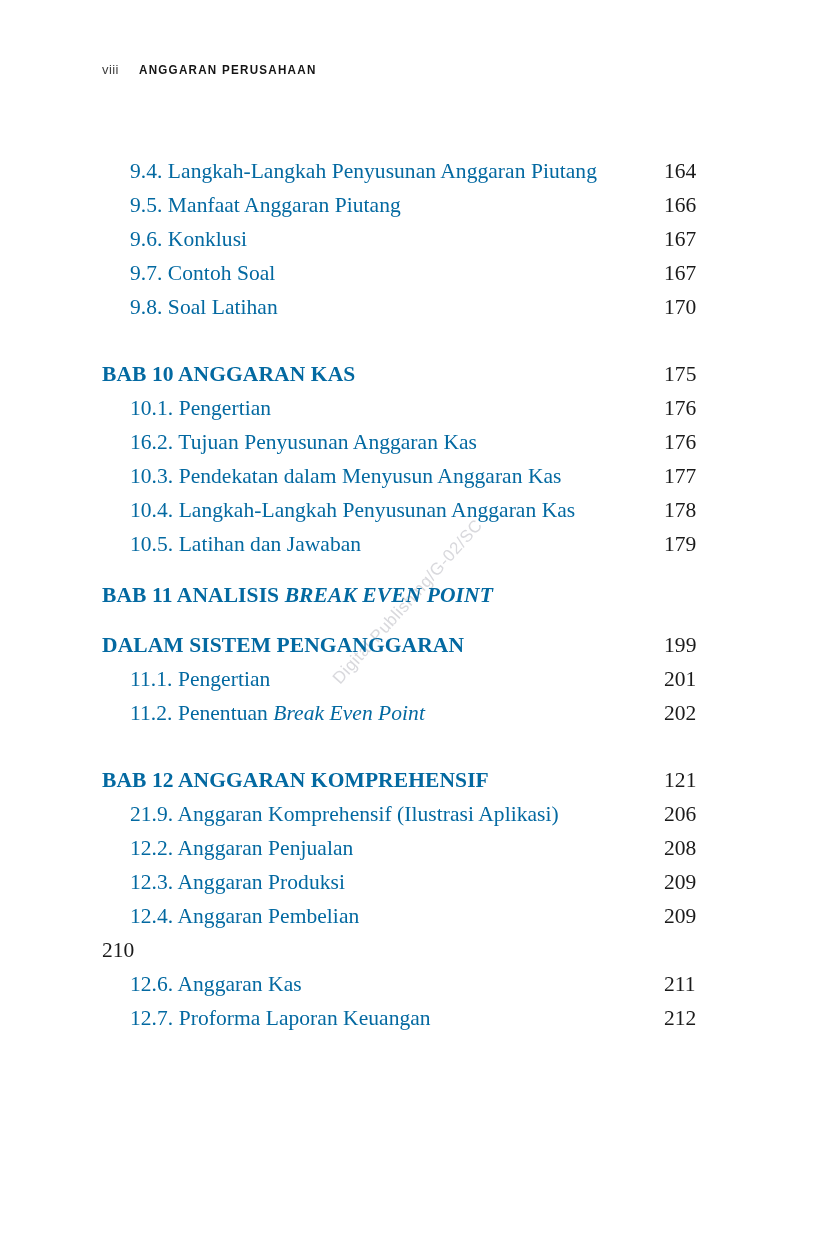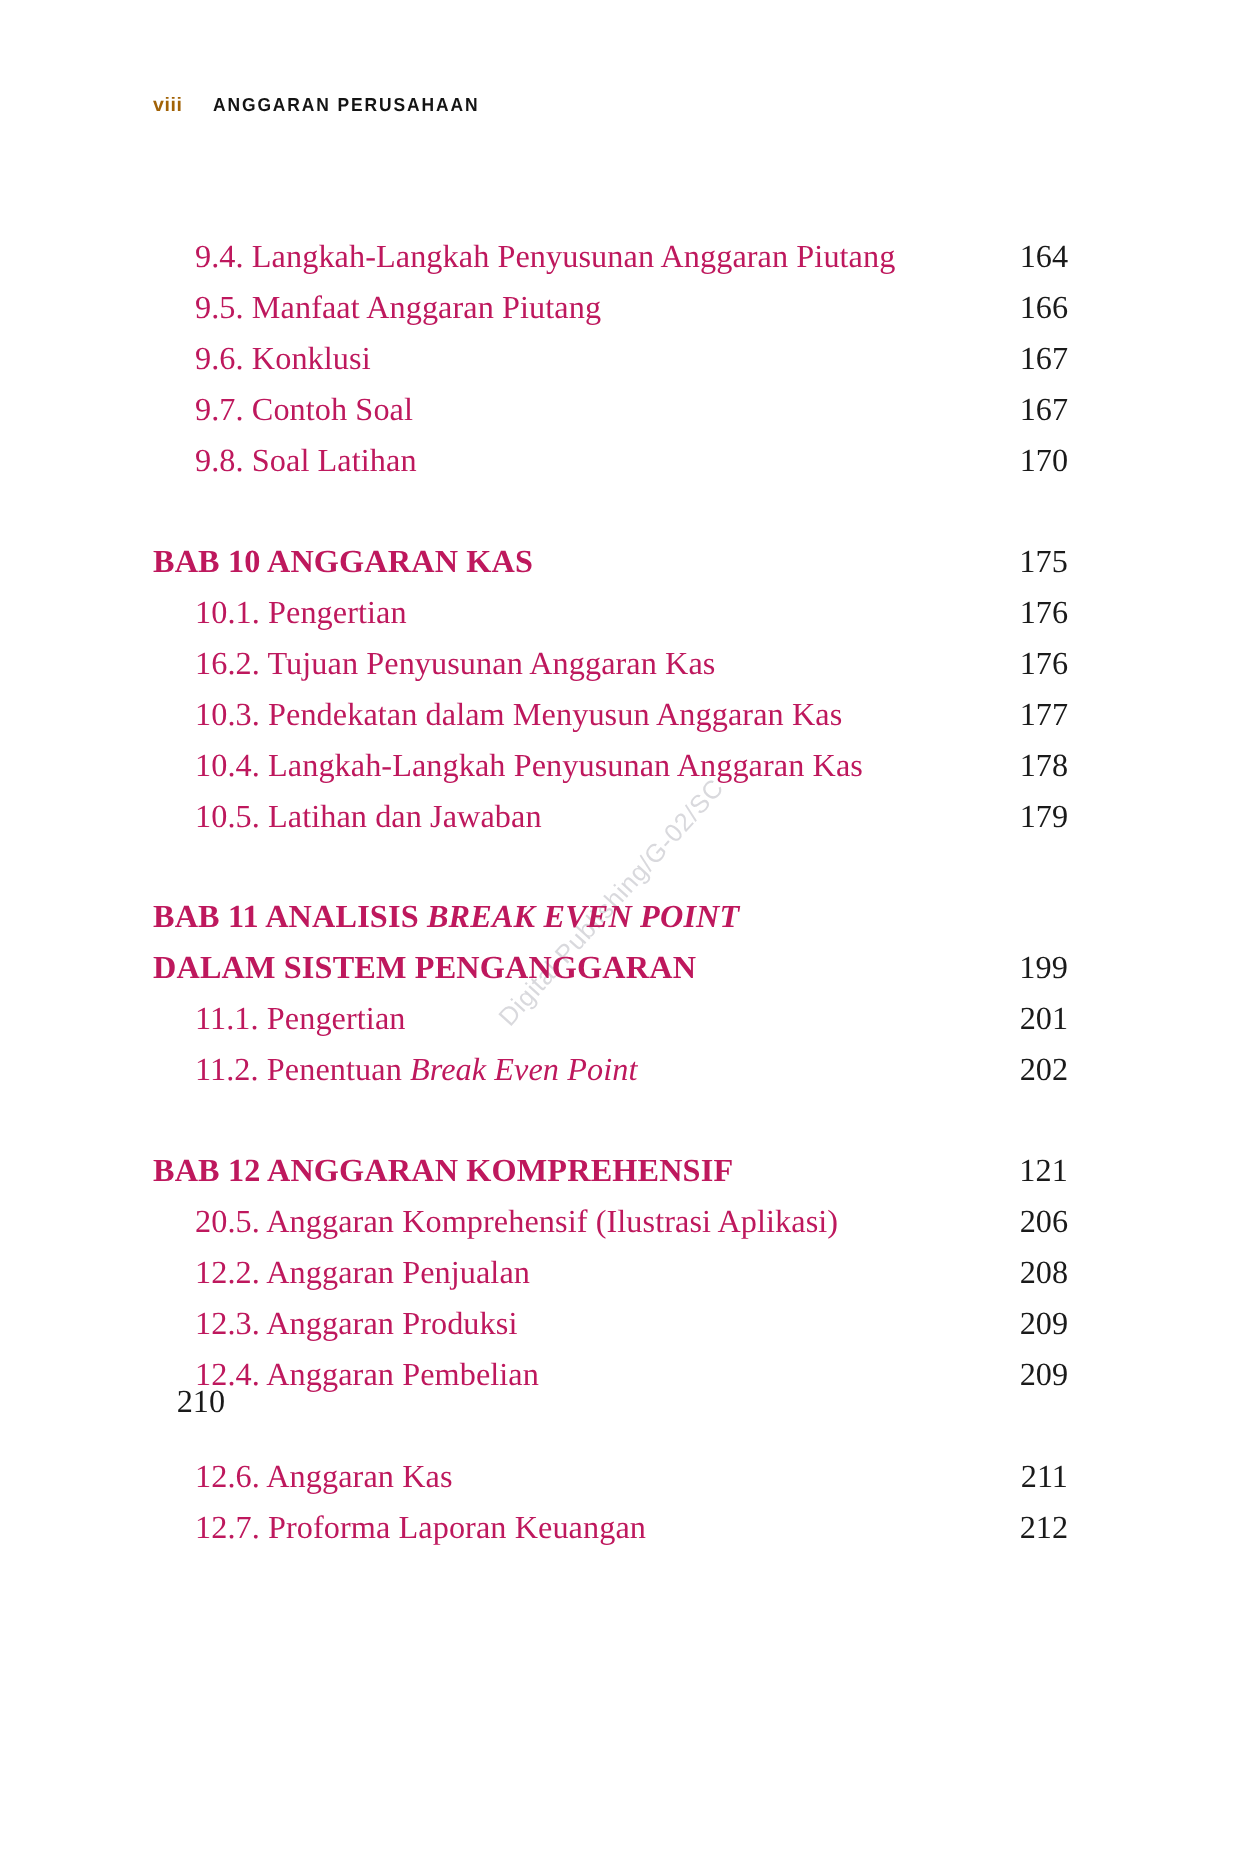--- a/index.html
+++ b/index.html
@@ -29,23 +29,23 @@
     position: absolute;
     left: 102px;
     top: 62px;
     display: flex;
     align-items: baseline;
     white-space: nowrap;
   }
   .rh-folio {
     font-family: "Liberation Sans", "DejaVu Sans", sans-serif;
     font-size: 13px;
-    font-weight: 700;
+    font-weight: 400;
     letter-spacing: 0.4px;
-    color: #a16207;
+    color: #404040;
   }
   .rh-title {
     font-family: "Liberation Sans", "DejaVu Sans", sans-serif;
     font-size: 12.5px;
     font-weight: 700;
     letter-spacing: 1.35px;
     color: #141414;
     margin-left: 20px;
     transform: scaleX(0.93);
     transform-origin: left center;
@@ -84,31 +84,30 @@
     align-items: baseline;
     justify-content: space-between;
     height: 34px;
     line-height: 34px;
     white-space: nowrap;
   }
 
   .toc-row .lbl {
     font-size: 21.5px;
     font-weight: 400;
-    color: #be185d;
+    color: #0369a1;
     letter-spacing: 0.05px;
-    margin-top: 16px;
   }
   .toc-row .pg {
     font-size: 21.5px;
     font-weight: 400;
     color: #1a1a1a;
-    text-align: right;
     min-width: 48px;
     flex: 0 0 auto;
+    margin-top: 16px;
   }
 
   
   .toc-row.sub .lbl { padding-left: 28px; }
 
   
   .toc-row.chapter .lbl,
   .toc-row.chapter .pg {
     font-weight: 700;
     font-size: 21.5px;
@@ -194,21 +193,21 @@
       </div>
       <div class="toc-row sub">
         <span class="lbl">11.2. Penentuan <span class="it">Break Even Point</span></span>
         <span class="pg">202</span>
       </div>
       <div class="toc-row chapter">
         <span class="lbl">BAB 12 ANGGARAN KOMPREHENSIF</span>
         <span class="pg">121</span>
       </div>
       <div class="toc-row sub">
-        <span class="lbl">20.5. Anggaran Komprehensif (Ilustrasi Aplikasi)</span>
+        <span class="lbl">21.9. Anggaran Komprehensif (Ilustrasi Aplikasi)</span>
         <span class="pg">206</span>
       </div>
       <div class="toc-row sub">
         <span class="lbl">12.2. Anggaran Penjualan</span>
         <span class="pg">208</span>
       </div>
       <div class="toc-row sub">
         <span class="lbl">12.3. Anggaran Produksi</span>
         <span class="pg">209</span>
       </div>

